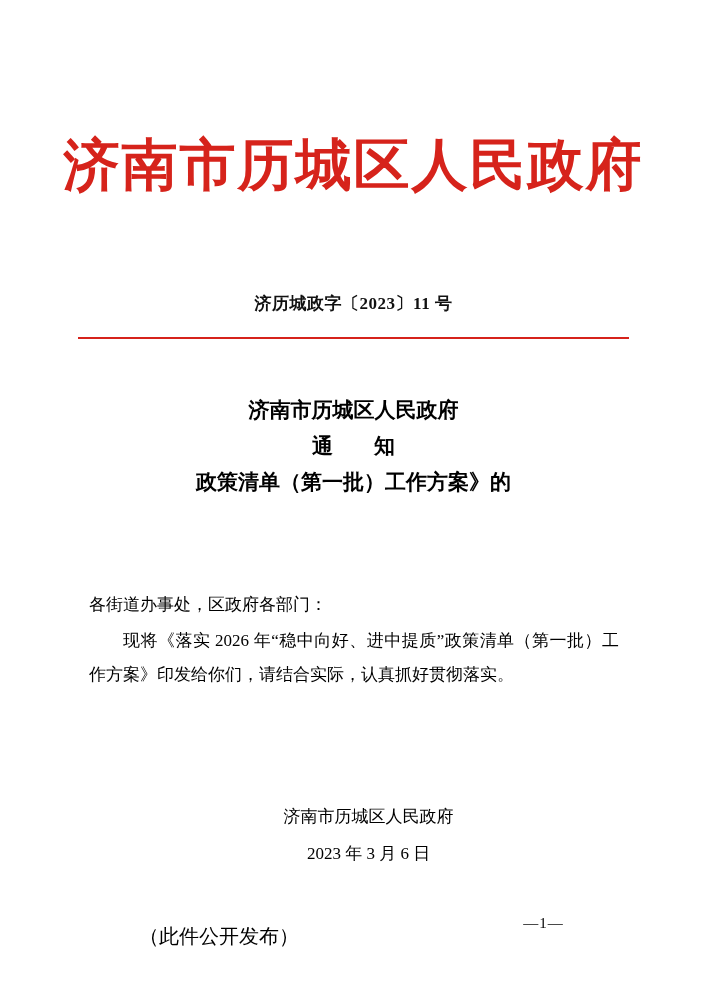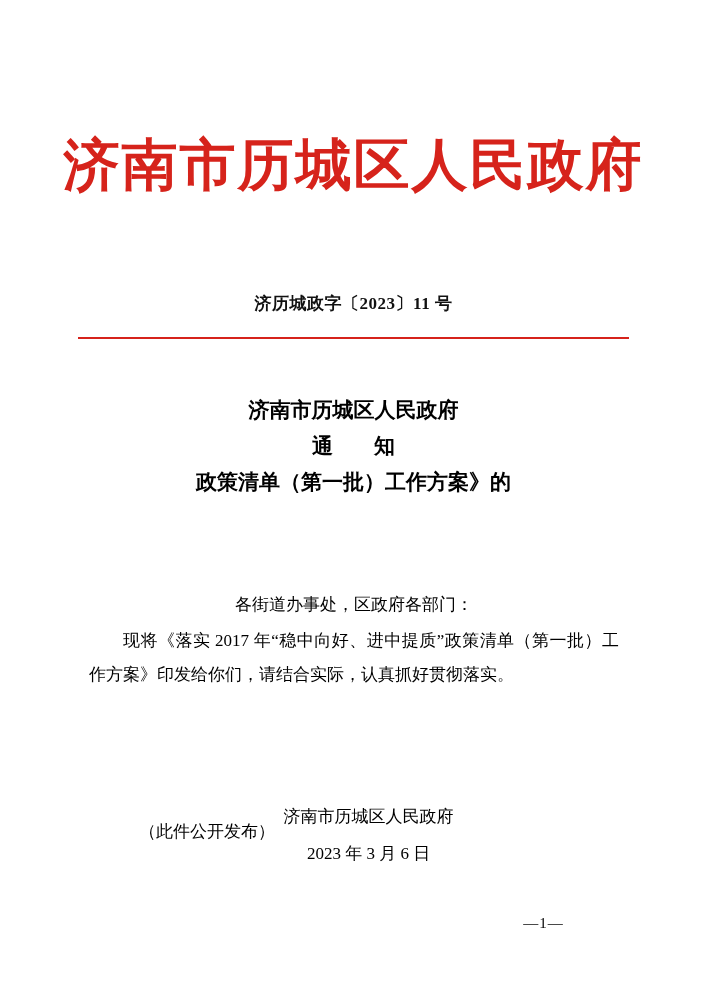--- a/index.html
+++ b/index.html
@@ -88,21 +88,20 @@
     position: absolute;
     top: 588px;
     left: 89px;
     width: 530px;
     font-size: 17px;
     line-height: 34px;
     color: #000;
   }
   .body-block .salutation {
     margin: 0 0 2px 0;
-    text-align: center;
   }
   .body-block .para {
     margin: 0;
     text-indent: 34px;
     text-align: justify;
   }
 
   
   .signature {
     position: absolute;
@@ -116,23 +115,23 @@
   .signature .org {
     padding-left: 30px;
   }
   .signature .date {
     padding-left: 30px;
   }
 
   
   .publish-note {
     position: absolute;
-    top: 820px;
+    top: 923px;
     left: 139px;
-    font-size: 17px;
+    font-size: 20px;
   }
 
   
   .page-number {
     position: absolute;
     top: 915px;
     left: 0;
     width: 707px;
     text-align: center;
     font-size: 15px;
@@ -155,21 +154,21 @@
   <div class="red-rule"></div>
 
   <div class="title-block">
     <div class="line">济南市历城区人民政府</div>
     <div class="line notice">通　知</div>
     <div class="line">政策清单（第一批）工作方案》的</div>
   </div>
 
   <div class="body-block">
     <p class="salutation">各街道办事处，区政府各部门：</p>
-    <p class="para">现将《落实 2017 年“稳中向好、进中提质”政策清单（第一批）工作方案》印发给你们，请结合实际，认真抓好贯彻落实。</p>
+    <p class="para">现将《落实 2026 年“稳中向好、进中提质”政策清单（第一批）工作方案》印发给你们，请结合实际，认真抓好贯彻落实。</p>
   </div>
 
   <div class="signature">
     <div class="org">济南市历城区人民政府</div>
     <div class="date">2023 年 3 月 6 日</div>
   </div>
 
   <div class="publish-note">（此件公开发布）</div>
 
   <div class="page-number">—1—</div>

